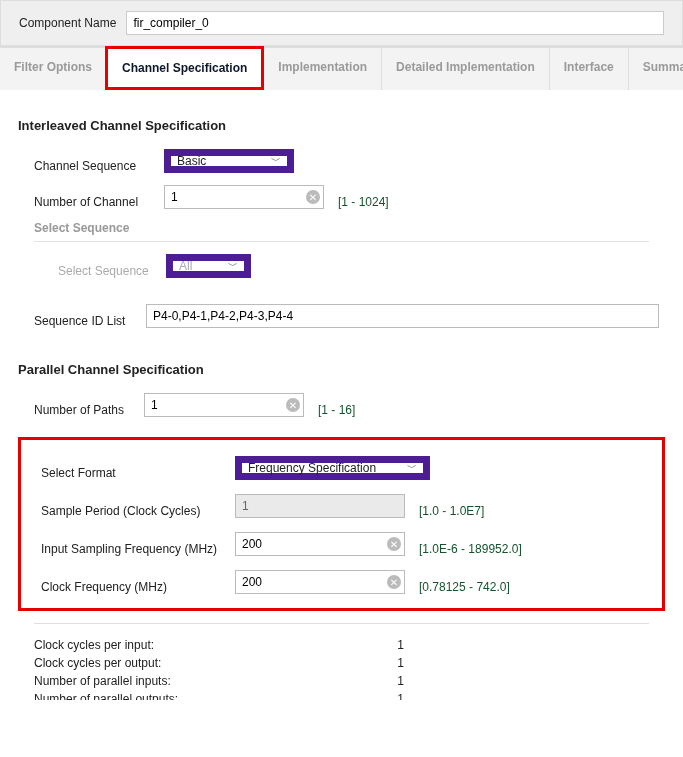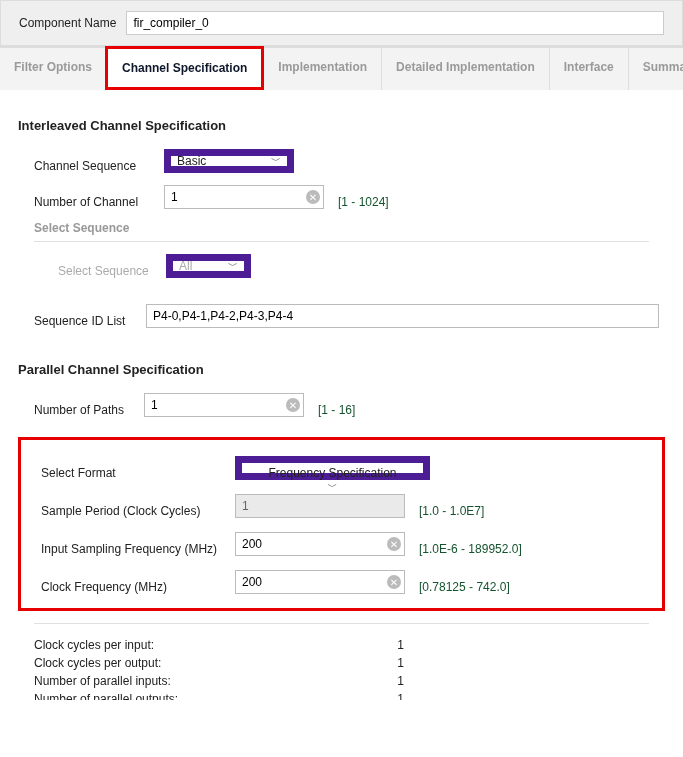--- a/index.html
+++ b/index.html
@@ -10,21 +10,21 @@
 .tabs { display: flex; border-top: 2px solid #ddd; background: #f3f3f3; }
 .tab { padding: 12px 14px; color: #9a9a9a; font-weight: bold; font-size: 12px; border-right: 1px solid #ddd; cursor: pointer; white-space: nowrap; }
 .tab.active { background: #fff; color: #0f172a; position: relative; border: 3px solid #e60000; margin-top:-2px; margin-left:-2px; }
 .content { padding: 18px 10px 0 10px; }
 .section-title { font-weight: bold; font-size: 13px; padding: 10px 8px; }
 .row { display: flex; align-items: flex-end; padding: 6px 0 6px 24px; }
 .label { width: 130px; font-size: 12px; }
 .label-wide { width: 200px; font-size: 12px; }
 .select { border: 7px solid #4c1d95; background: #fff; padding: 3px 6px; font-size: 12px; height: 24px; width: 130px; display: flex; align-items: center; justify-content: space-between; }
 .select.narrow { width: 85px; }
-.select.wide { width: 195px; flex-direction: column; }
+.select.wide { width: 195px; }
 .chev { font-size: 10px; color: #555; }
 .input-box { position: relative; width: 160px; }
 .input-box input { width: 100%; border: 1px solid #bbb; padding: 3px 22px 3px 6px; font-size: 12px; height: 24px; background: #fff; }
 .input-box.disabled input { background: #eaeaea; color: #666; }
 .clear-icon { position: absolute; right: 4px; top: 50%; transform: translateY(-50%); width: 14px; height: 14px; border-radius: 50%; background: #bbb; color: #fff; font-size: 10px; display: flex; align-items: center; justify-content: center; cursor: pointer; }
 .hint { color: #14532d; font-size: 12px; margin-left: 14px; }
 .subsection { border-bottom: 1px solid #e0e0e0; margin: 6px 24px; padding-bottom: 6px; font-weight: bold; color: #999; font-size: 12px; }
 .sub-label-muted { color: #aaa; width: 108px; font-size: 12px; }
 .indent { padding-left: 48px; }
 .long-input { flex: 1; border: 1px solid #bbb; padding: 3px 6px; font-size: 12px; height: 24px; margin-right: 14px; }

